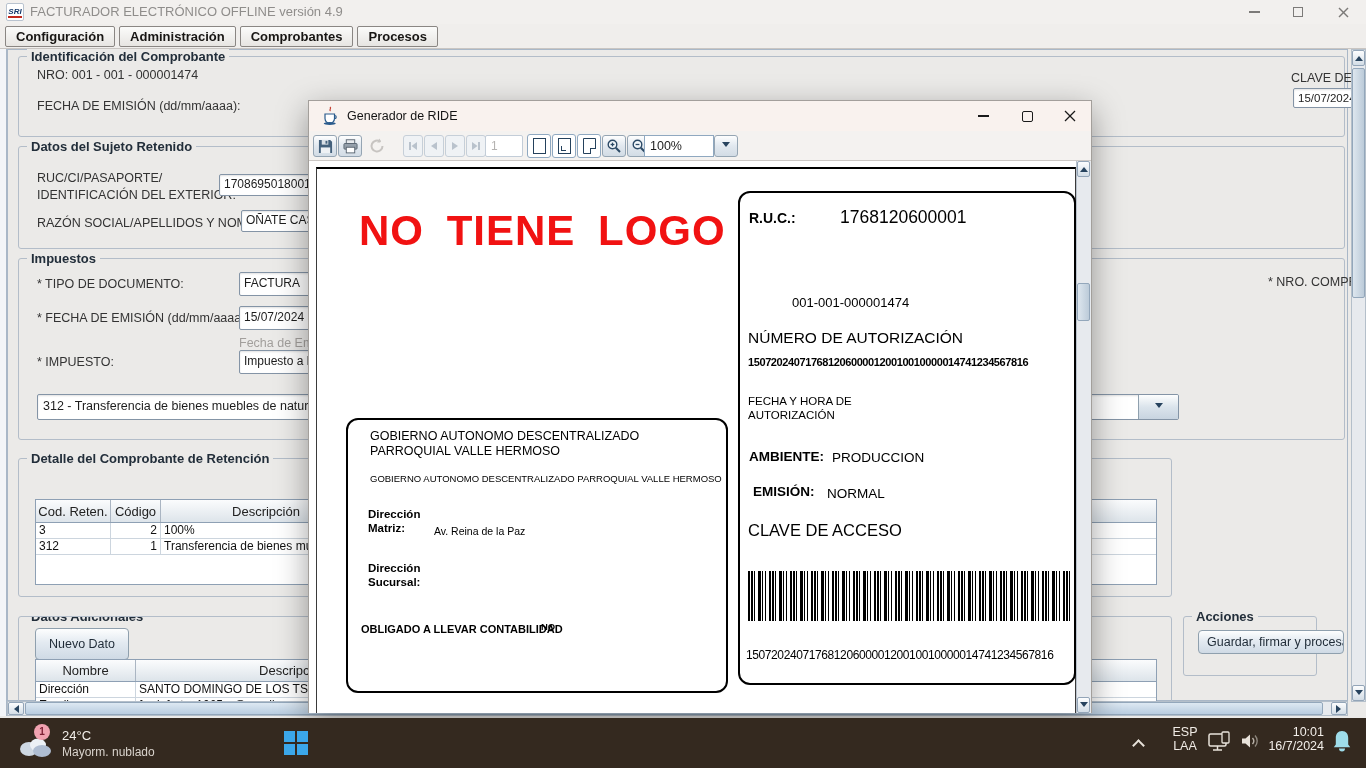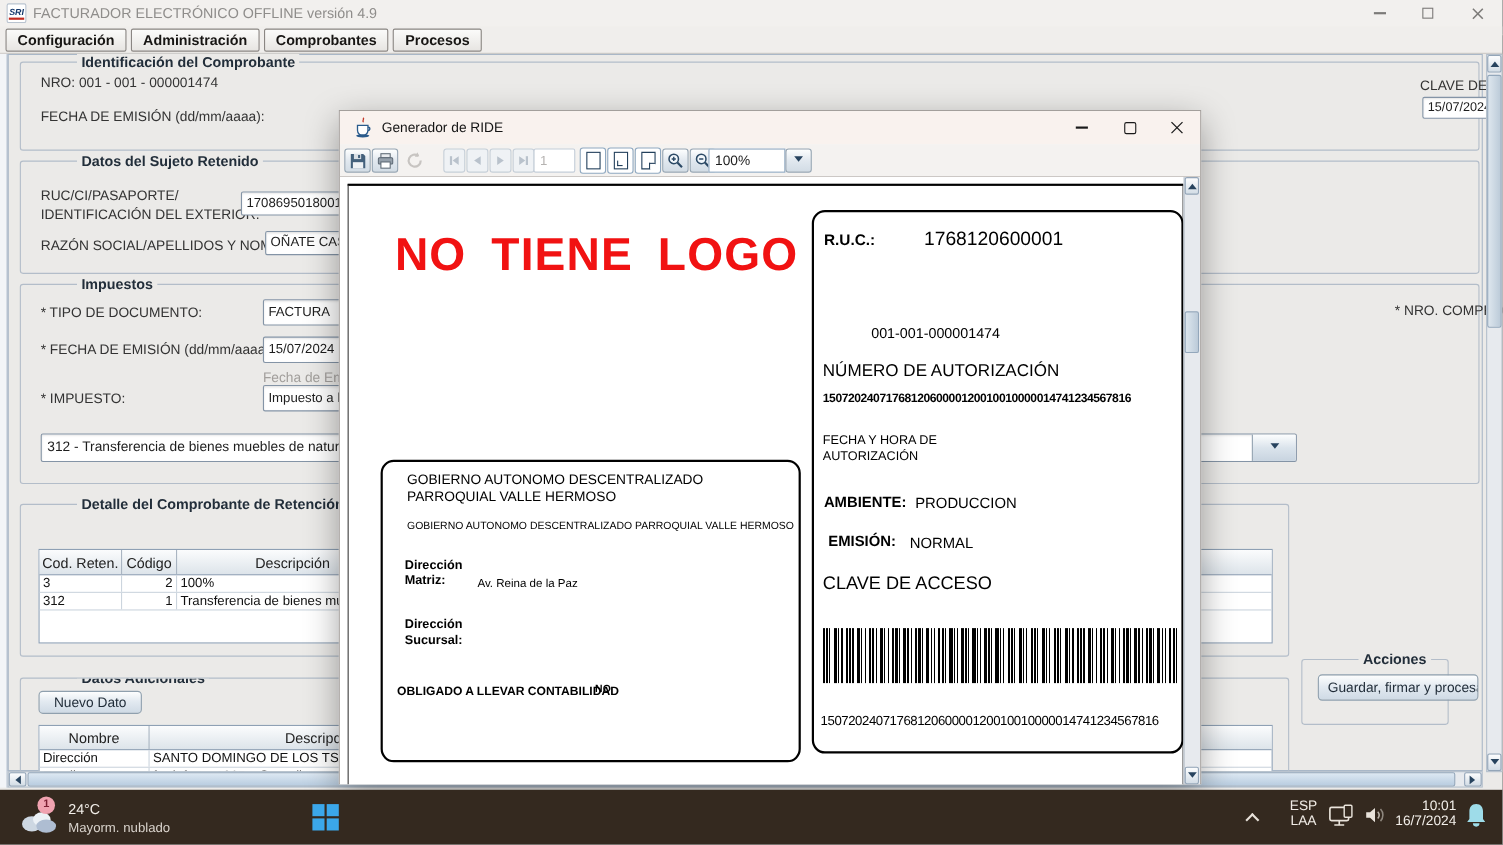--- a/index.html
+++ b/index.html
@@ -9,21 +9,21 @@
   .abs{position:absolute;}
   .lbl{position:absolute;font:12.5px/15px "Liberation Sans",sans-serif;color:#333;white-space:nowrap;}
   .fld{position:absolute;background:#fff;border:1px solid #8494a6;border-radius:2px;
        box-shadow:inset 0 1px 2px rgba(0,0,0,.12);font:12px/17px "Liberation Sans",sans-serif;
        color:#1d1d1d;padding:1px 4px;white-space:nowrap;overflow:hidden;}
   .nb{position:absolute;display:flex;align-items:center;justify-content:center;
       background:linear-gradient(#fdfefe,#e3eaf1 45%,#cfdae5);border:1px solid #8fa0ae;border-radius:4px;
       font:12.5px "Liberation Sans",sans-serif;color:#1f2b37;white-space:nowrap;overflow:hidden;}
   .grp{position:absolute;border:1px solid #b3bdc9;border-radius:3px;}
   .gt{position:absolute;top:-8px;left:8px;background:#ebeae8;padding:0 4px;
-      font:bold 13px/16px "Liberation Sans",sans-serif;color:#222e3a;white-space:nowrap;margin-left:43px;}
+      font:bold 13px/16px "Liberation Sans",sans-serif;color:#222e3a;white-space:nowrap;}
   
   .tbl{position:absolute;background:#fff;border:1px solid #8ea0b4;}
   .thead{display:flex;background:linear-gradient(#fbfcfd,#dde4ea);border-bottom:1px solid #8ea0b4;
          font:13px "Liberation Sans",sans-serif;color:#222;}
   .th{display:flex;align-items:center;justify-content:center;border-right:1px solid #aab5c2;height:100%;}
   .trow{display:flex;border-bottom:1px solid #ccd5de;font:12px/15px "Liberation Sans",sans-serif;color:#111;}
   .td{border-right:1px solid #ccd5de;padding:0 3px;white-space:nowrap;overflow:hidden;}
   
   .sb{position:absolute;background:#e7eaee;}
   .sbtn{position:absolute;display:flex;align-items:center;justify-content:center;
@@ -138,41 +138,41 @@
           <div class="td" style="width:75px;">312</div>
           <div class="td" style="width:50px;text-align:right;">1</div>
           <div class="td" style="width:211px;">Transferencia de bienes muebl</div>
           <div class="td" style="flex:1;border-right:none;"></div>
         </div>
       </div>
     </div>
 
     <div class="grp" style="left:18px;top:567px;width:1154px;height:97px;overflow:hidden;">
       <div class="gt">Datos Adicionales</div>
-      <div class="nb" style="left:16px;top:11px;width:94px;height:21px;">Nuevo Dato</div>
+      <div class="nb" style="left:16px;top:11px;width:94px;height:32px;">Nuevo Dato</div>
       <div class="tbl" style="left:16px;top:42px;width:1122px;height:80px;">
         <div class="thead" style="height:22px;">
           <div class="th" style="width:100px;">Nombre</div>
           <div class="th" style="width:315px;">Descripción</div>
           <div class="th" style="flex:1;border-right:none;"></div>
         </div>
         <div class="trow" style="height:16px;">
           <div class="td" style="width:100px;">Dirección</div>
           <div class="td" style="width:315px;">SANTO DOMINGO DE LOS TSA</div>
           <div class="td" style="flex:1;border-right:none;"></div>
         </div>
         <div class="trow" style="height:16px;">
           <div class="td" style="width:100px;">Email</div>
           <div class="td" style="width:315px;">ferriofartes1065er@gmail.com</div>
           <div class="td" style="flex:1;border-right:none;"></div>
         </div>
       </div>
     </div>
 
-    <div class="grp" style="left:1183px;top:550px;width:134px;height:60px;">
+    <div class="grp" style="left:1183px;top:567px;width:134px;height:60px;">
       <div class="gt">Acciones</div>
       <div class="nb" style="left:14px;top:13px;width:146px;height:24px;justify-content:flex-start;padding-left:8px;">Guardar, firmar y procesa</div>
     </div>
 
     <div class="sb" style="left:7px;top:652px;width:1341px;height:15px;border:1px solid #b4bfca;">
       <div class="sbtn" style="left:0;top:0;width:16px;height:13px;">
           <div class="tri-l"></div>
         </div>
       <div class="sthumb h" style="left:17px;top:0;width:1298px;height:13px;"></div>
       <div class="sbtn" style="right:0;top:0;width:16px;height:13px;">

